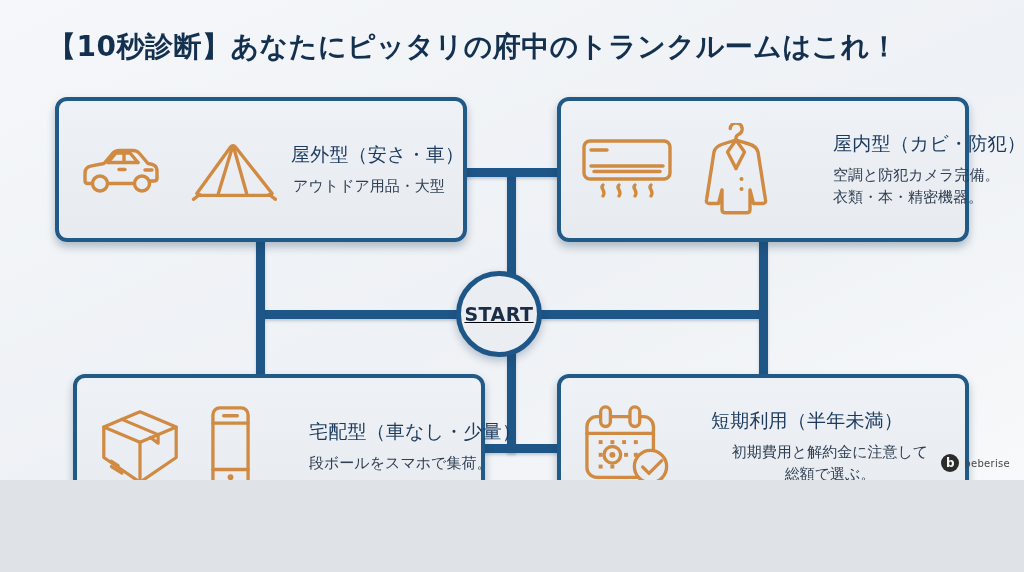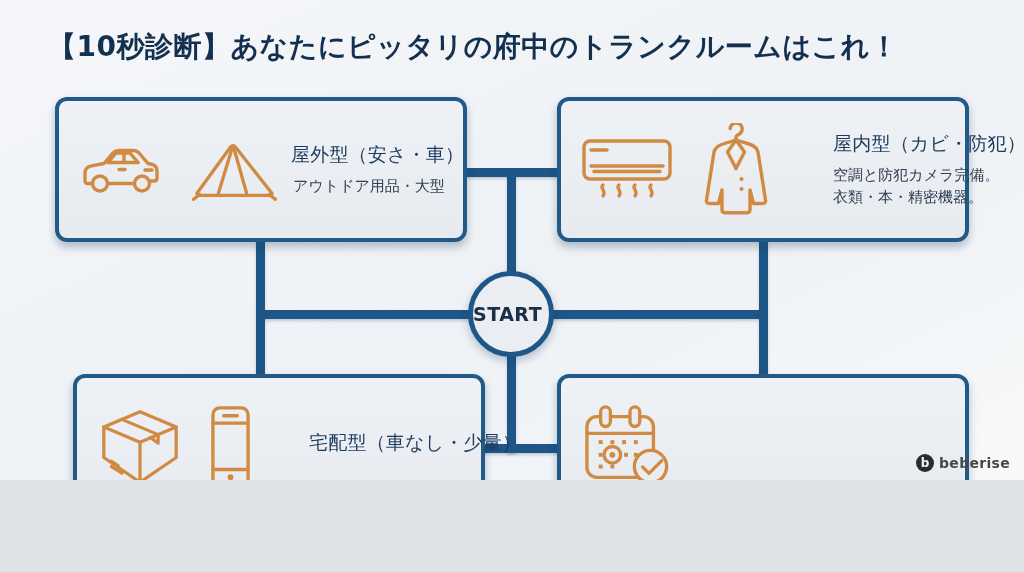--- a/index.html
+++ b/index.html
@@ -61,42 +61,43 @@
   }
   .icon svg{display:block;}
   .icon path,.icon rect,.icon circle,.icon line{
     stroke:#d08a42;fill:none;
     stroke-width:3.4;stroke-linecap:round;stroke-linejoin:round;
   }
   .icon .filldot{fill:#d08a42;stroke:none;}
   .icon .knock{fill:#e9edf1;}
   
   .start-badge{
-    position:absolute;left:468px;top:271px;
+    position:absolute;left:456px;top:271px;
     width:86px;height:86px;border-radius:50%;
     background:#eaeef2;border:5px solid #1e5687;
     box-sizing:border-box;
-    display:flex;align-items:center;justify-content:flex-start;
+    display:flex;align-items:center;justify-content:center;
     box-shadow:0 4px 8px rgba(20,55,90,.28);
+    text-decoration:underline;
   }
   .start-label{
     font-size:19px;font-weight:800;color:#1b2e45;letter-spacing:.5px;
   }
   
   .logo{
     position:absolute;right:14px;bottom:8px;
     display:flex;align-items:center;gap:5px;
   }
   .logo-mark{
     width:18px;height:18px;border-radius:50%;
     background:#2b2b2b;color:#f5f5f5;
     display:flex;align-items:center;justify-content:center;
     font-size:12px;font-weight:700;line-height:1;
   }
-  .logo-text{font-size:14px;font-weight:700;color:#474747;letter-spacing:.3px;}
+  .logo-text{font-size:10px;font-weight:400;color:#474747;letter-spacing:.3px;}
 </style>
 </head>
 <body>
 
 <div class="canvas">
 
   <div class="page-title">【10秒診断】あなたにピッタリの府中のトランクルームはこれ！</div>
 
   <div class="line vline-center"></div>
   <div class="line hbar-top"></div>
@@ -192,20 +193,21 @@
           <path d="M15 11 h14"></path>
           <path d="M4 18.5 H40"></path>
           <path d="M4 66 H40"></path>
           <circle class="filldot" cx="22" cy="74" r="3"></circle>
         </svg>
       </span>
     </div>
     <div class="texts">
       <div class="card-title">宅配型（車なし・少量）</div>
       <div class="card-desc">
+        <div>段ボールをスマホで集荷。</div>
       </div>
     </div>
   </div>
 
   <div class="card card-br">
     <div class="icons">
       <span class="icon">
         <svg width="94" height="88" viewBox="0 0 96 90">
           <rect x="6" y="14" width="68" height="62" rx="10"></rect>
           <path d="M6 31 H74"></path>
@@ -220,20 +222,27 @@
           <rect class="filldot" x="54" y="51" width="4" height="4"></rect>
           <rect class="filldot" x="18" y="63" width="4" height="4"></rect>
           <rect class="filldot" x="30" y="63" width="4" height="4"></rect>
           <circle cx="32" cy="53" r="8.5"></circle>
           <circle class="filldot" cx="32" cy="53" r="3"></circle>
           <circle class="knock" cx="71" cy="65" r="16.5"></circle>
           <path d="M63 65.5 l6.5 6.5 13-13"></path>
         </svg>
       </span>
     </div>
+    <div class="texts">
+      <div class="card-title">短期利用（半年未満）</div>
+      <div class="card-desc">
+        <div>初期費用と解約金に注意して</div>
+        <div>総額で選ぶ。</div>
+      </div>
+    </div>
   </div>
 
   <div class="start-badge">
     <span class="start-label">START</span>
   </div>
 
   <div class="logo">
     <span class="logo-mark">b</span>
     <span class="logo-text">beberise</span>
   </div>

